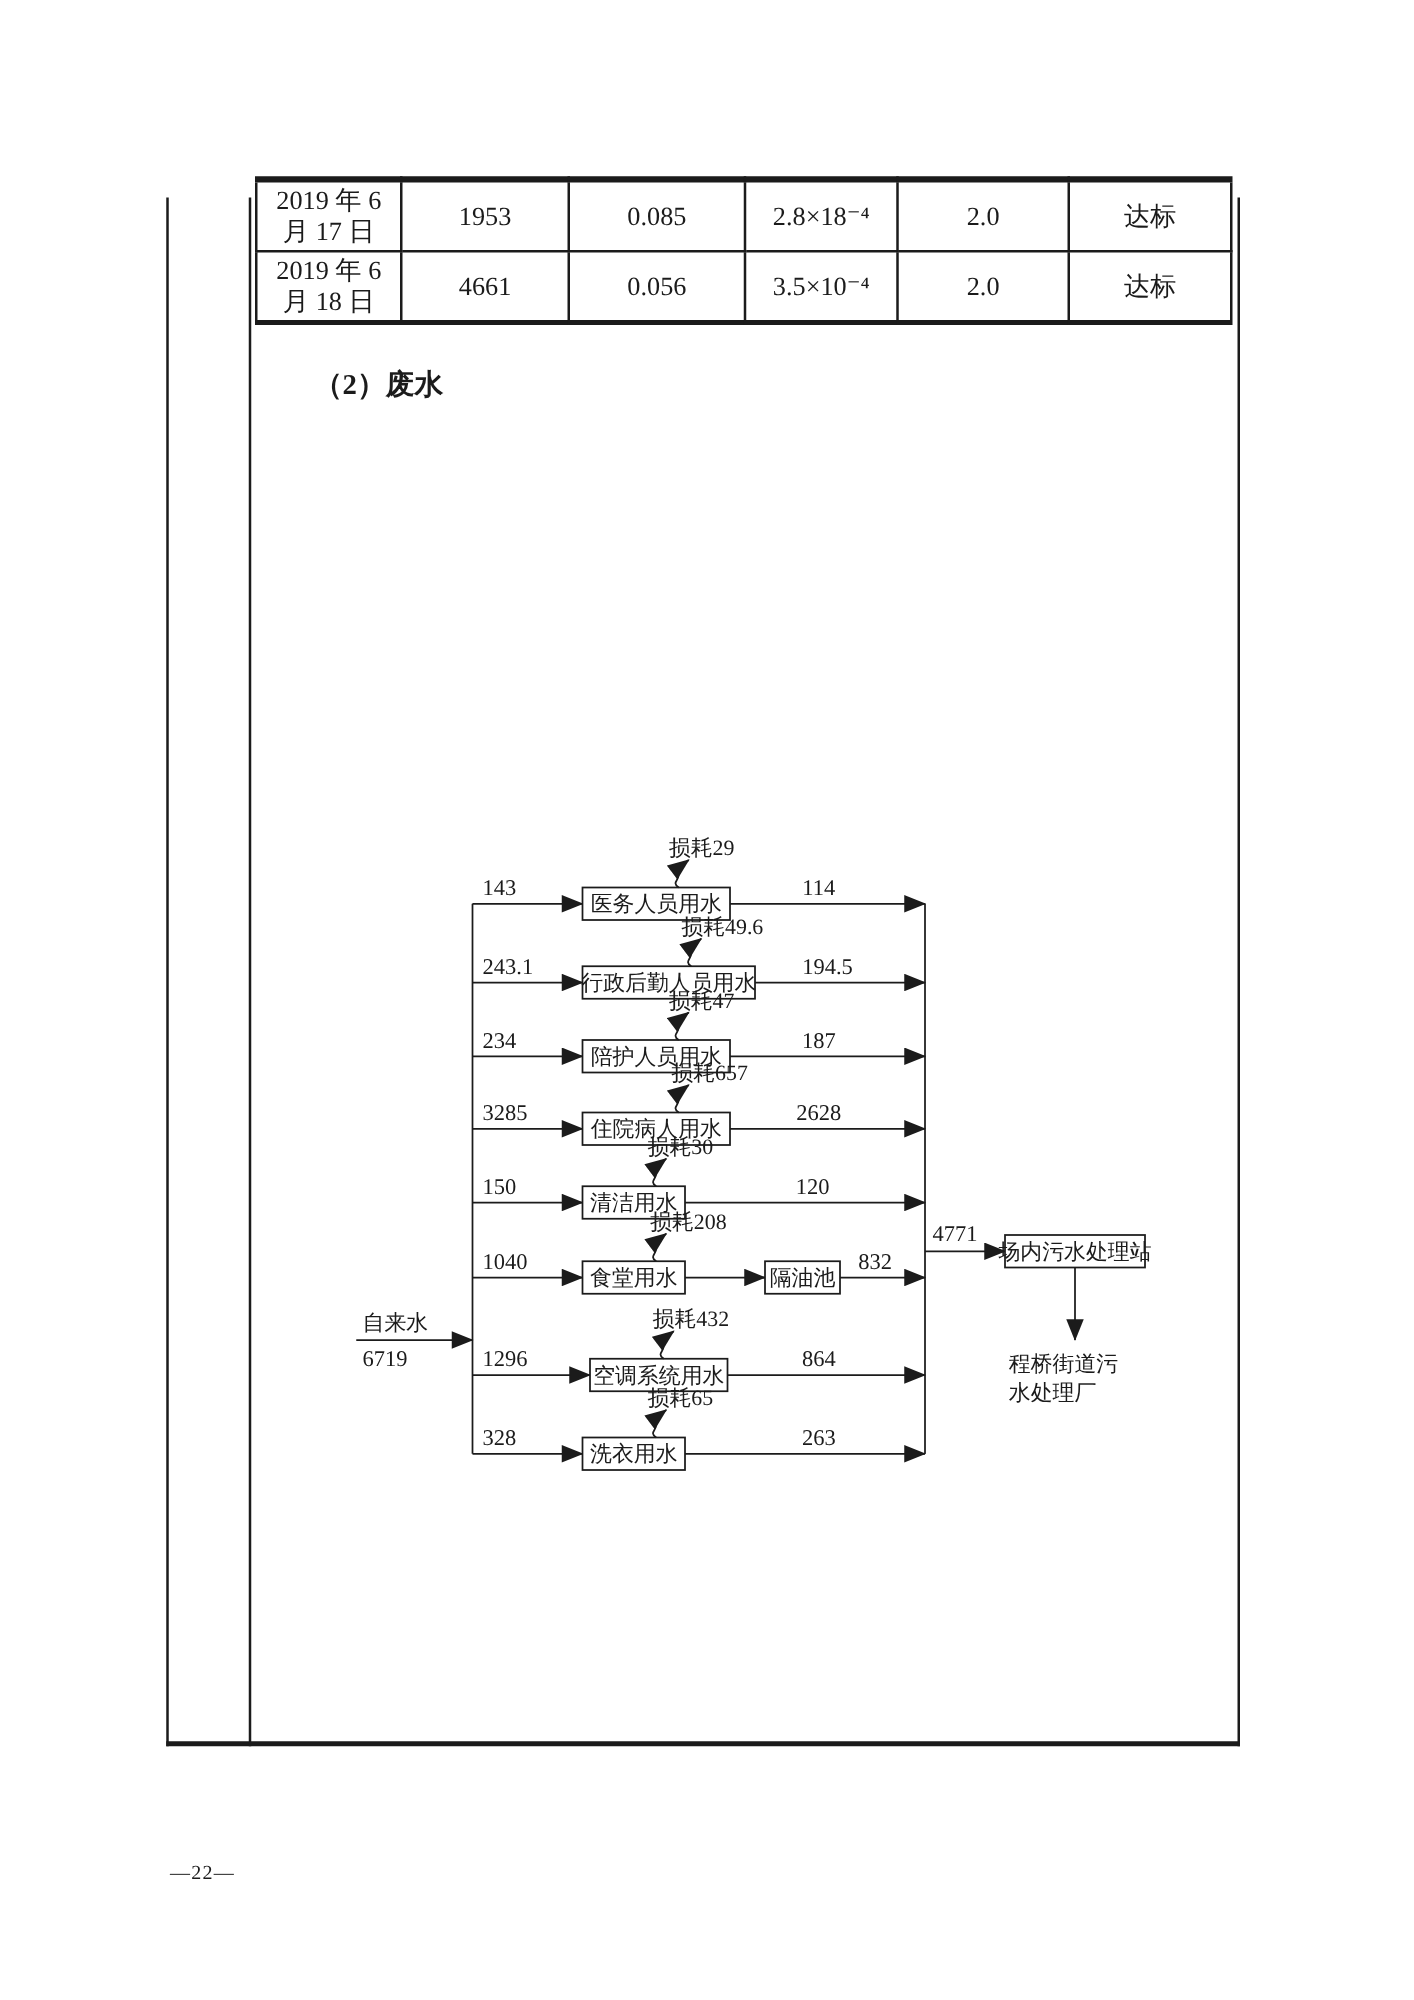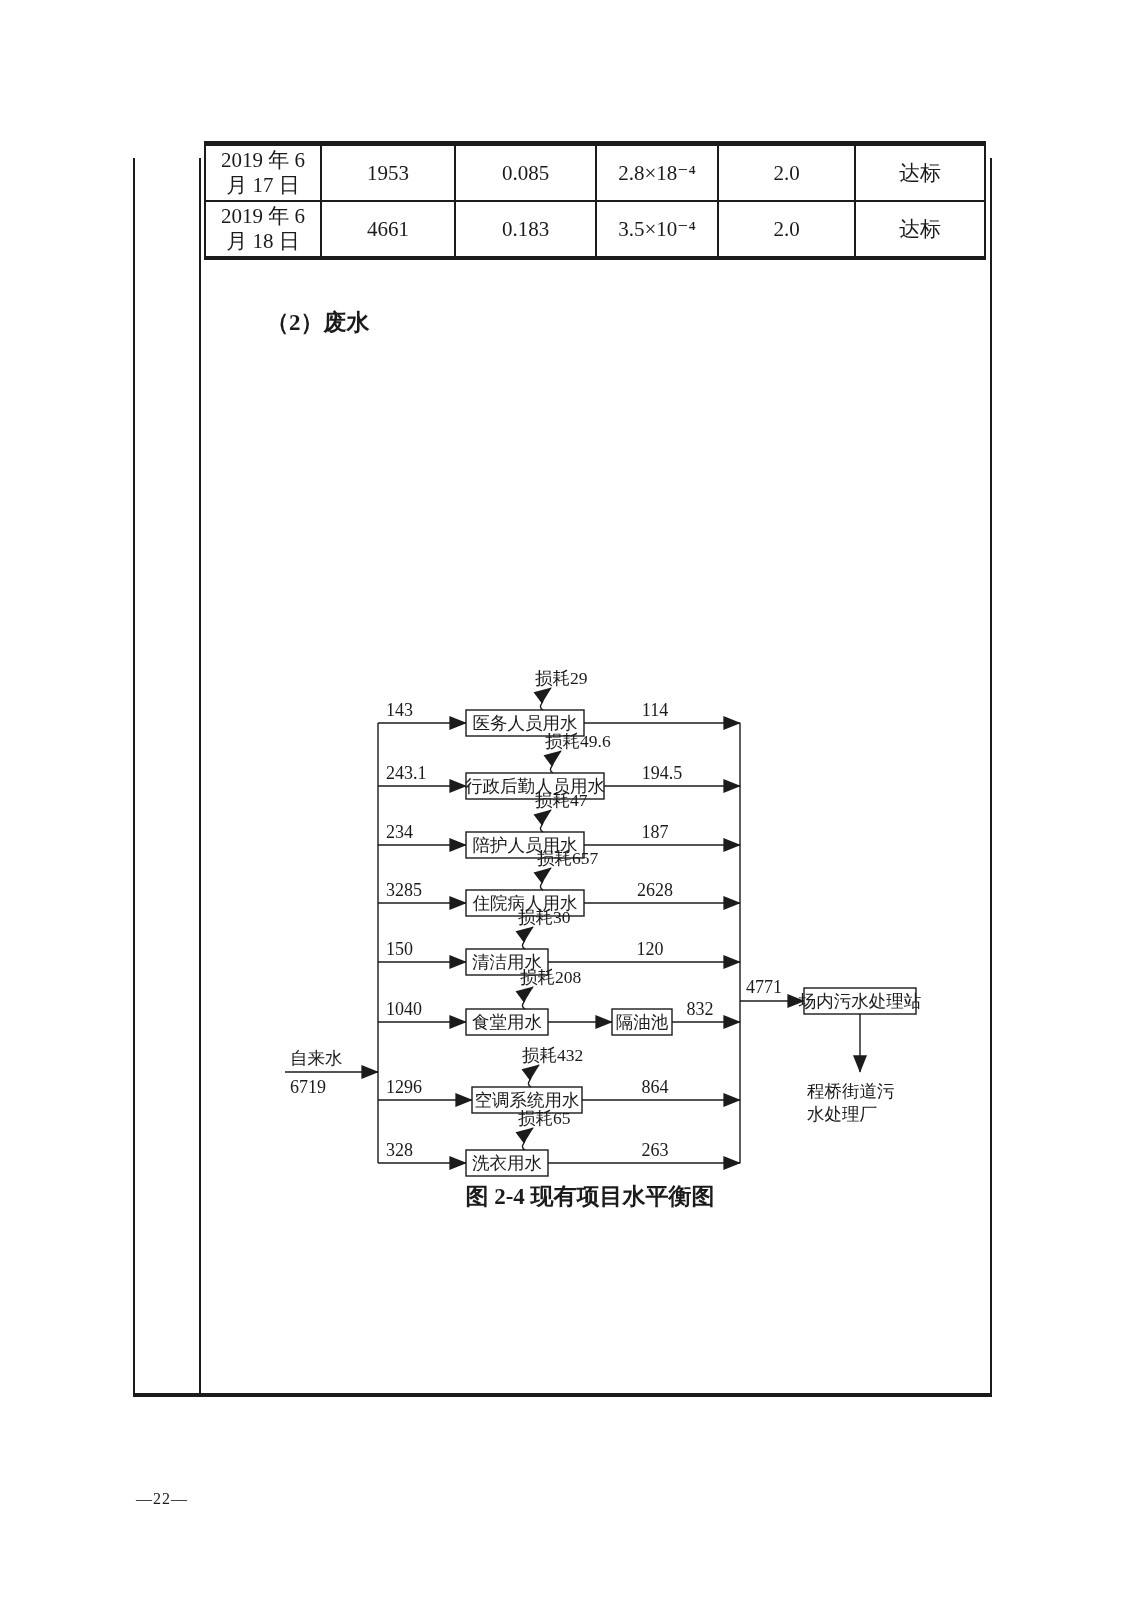--- a/index.html
+++ b/index.html
@@ -20,21 +20,21 @@
     border:2px solid #1b1b1b; height:54px; text-align:center; vertical-align:middle;
     font-size:21px; line-height:25px; padding:0;
   }
   td.datecell { white-space:pre-line; }
 
   
   .textblock {
     position:absolute; left:204px; width:772px;
     font-size:23px; line-height:43px; text-align:justify;
   }
-  .para { text-indent:2em; margin:16px; }
+  .para { text-indent:2em; margin:1px; }
   .bold { font-weight:bold; }
 
   .caption {
     position:absolute; left:204px; top:1182px; width:772px;
     text-align:center; font-weight:bold; font-size:23px; line-height:30px;
   }
   .pagenum {
     position:absolute; left:136px; top:1490px; font-size:16px; letter-spacing:1px;
   }
 
@@ -69,21 +69,21 @@
       <td>1953</td>
       <td>0.085</td>
       <td>2.8×18⁻⁴</td>
       <td>2.0</td>
       <td>达标</td>
     </tr>
     <tr>
       <td class="datecell">2019 年 6
 月 18 日</td>
       <td>4661</td>
-      <td>0.183</td>
+      <td>0.056</td>
       <td>3.5×10⁻⁴</td>
       <td>2.0</td>
       <td>达标</td>
     </tr>
   </tbody>
     </table>
 
   <div class="textblock" style="top:285px;">
     <div class="para bold">（2）废水</div>
   </div>
@@ -199,18 +199,17 @@
       <line x1="540" y1="341" x2="604" y2="341" marker-end="url(#ah)"></line>
       <text x="546" y="333" class="num">4771</text>
       <rect x="604" y="328" width="112" height="26"></rect>
       <text x="660" y="347" text-anchor="middle">场内污水处理站</text>
       <line x1="660" y1="354" x2="660" y2="412" marker-end="url(#ah)"></line>
       <text x="607" y="437">程桥街道污</text>
       <text x="607" y="460">水处理厂</text>
     </g>
   </svg>
 
-  <div class="caption">图 2-4 现有项目水平衡图</div>
 
 
   <div class="pagenum">—22—</div>
 
 </div>
 
 </body></html>

